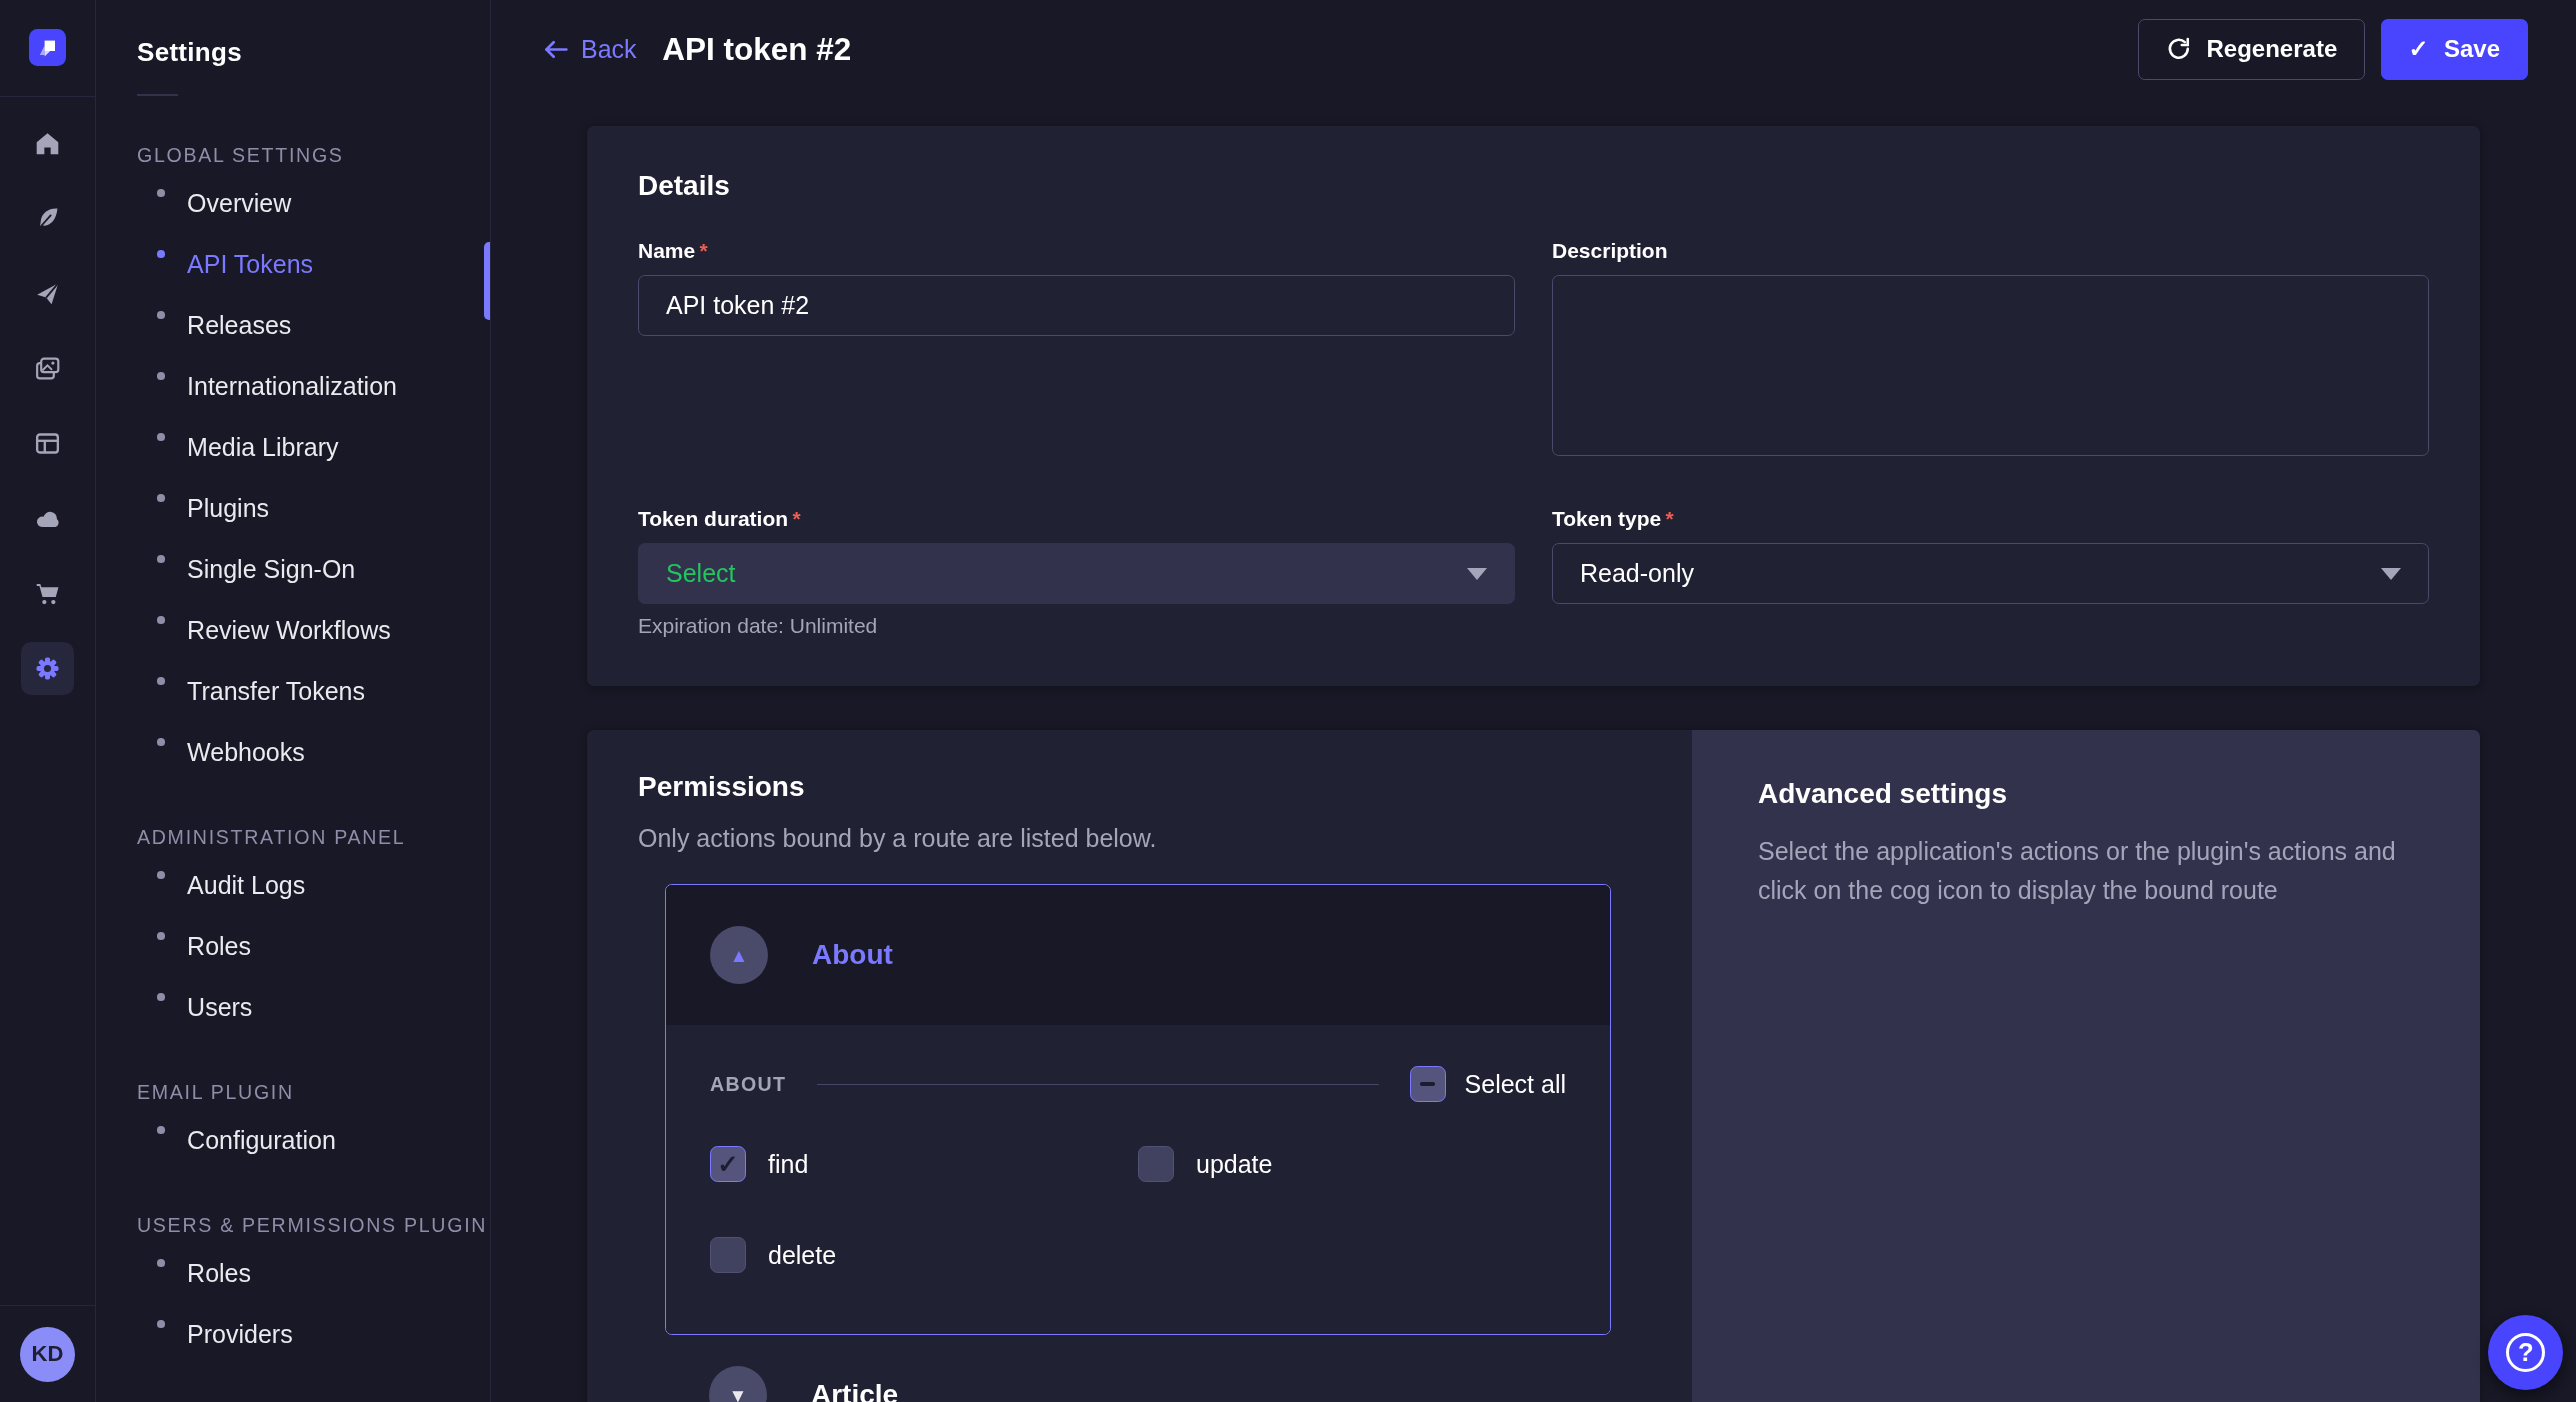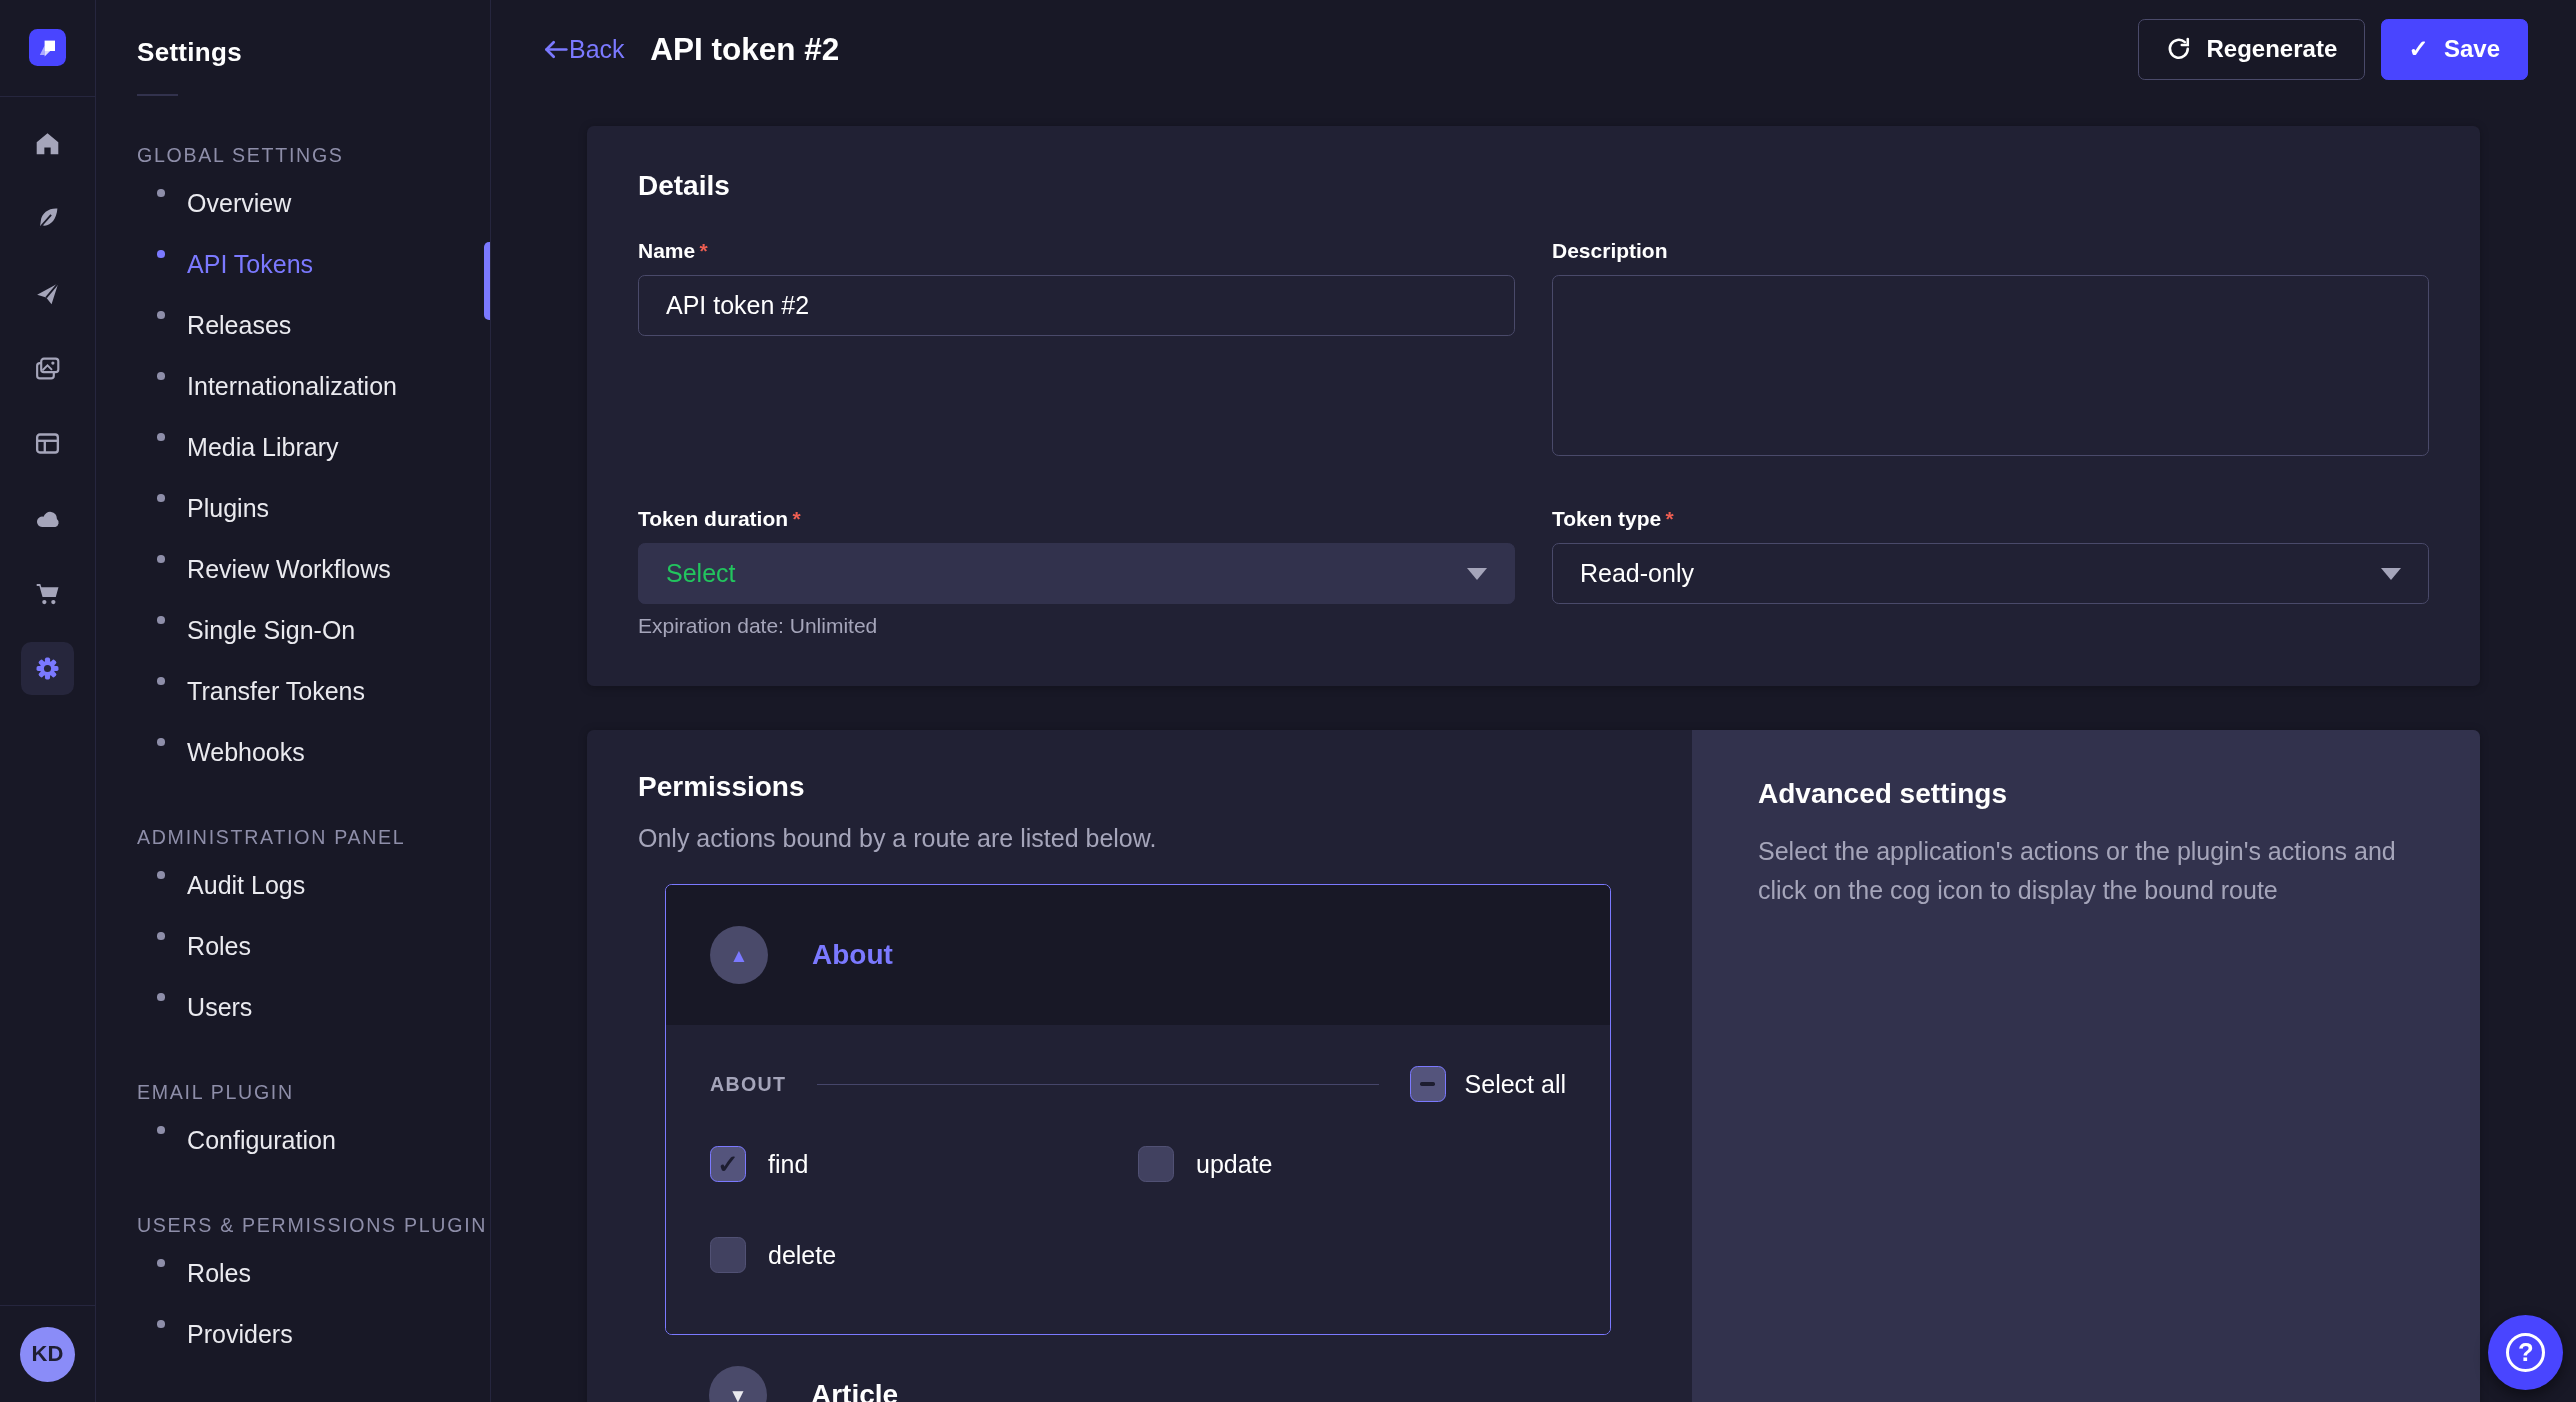--- a/index.html
+++ b/index.html
@@ -53,21 +53,21 @@
   .sb-item.active { color:#7b79ff; }
   .sb-item.active .dot { background:#7b79ff; }
   .sb-item.active::after {
     content:""; position:absolute; right:0; top:50%; transform:translateY(-50%);
     width:6px; height:78px; background:#7b79ff; border-radius:5.1px 0 0 5.1px;
   }
 
   
   .main { flex:1; display:flex; flex-direction:column; position:relative; height:100%; }
   .topbar { height:98px; flex:0 0 98px; display:flex; align-items:center; padding:0 48px 0 51px; }
-  .back-link { display:flex; align-items:center; color:#7b79ff; font-size:25px; cursor:pointer; }
+  .back-link { display:flex; align-items:center; gap:12px; color:#7b79ff; font-size:25px; cursor:pointer; }
   .back-link svg { width:27px; height:27px; }
   .page-title { font-size:31.5px; font-weight:600; margin-left:25.6px; }
   .topbar-actions { margin-left:auto; display:flex; gap:15.3px; }
   .btn {
     height:61px; border-radius:6.8px; display:flex; align-items:center; gap:15.3px;
     font-size:24px; font-weight:600; padding:0 27px; cursor:pointer;
   }
   .btn.secondary { border:0.9px solid #4a4a6a; background:transparent; color:#ffffff; }
   .btn.primary { background:#4945ff; border:0.9px solid #4945ff; color:#ffffff; }
   .btn svg { width:25.6px; height:25.6px; }
@@ -250,25 +250,25 @@
       <div class="sb-item">
           <span class="dot"></span>
           <span>Media Library</span>
         </div>
       <div class="sb-item">
           <span class="dot"></span>
           <span>Plugins</span>
         </div>
       <div class="sb-item">
           <span class="dot"></span>
+          <span>Single Sign-On</span>
+        </div>
+      <div class="sb-item">
+          <span class="dot"></span>
           <span>Review Workflows</span>
-        </div>
-      <div class="sb-item">
-          <span class="dot"></span>
-          <span>Single Sign-On</span>
         </div>
       <div class="sb-item">
           <span class="dot"></span>
           <span>Transfer Tokens</span>
         </div>
       <div class="sb-item">
           <span class="dot"></span>
           <span>Webhooks</span>
         </div>
     </div>

